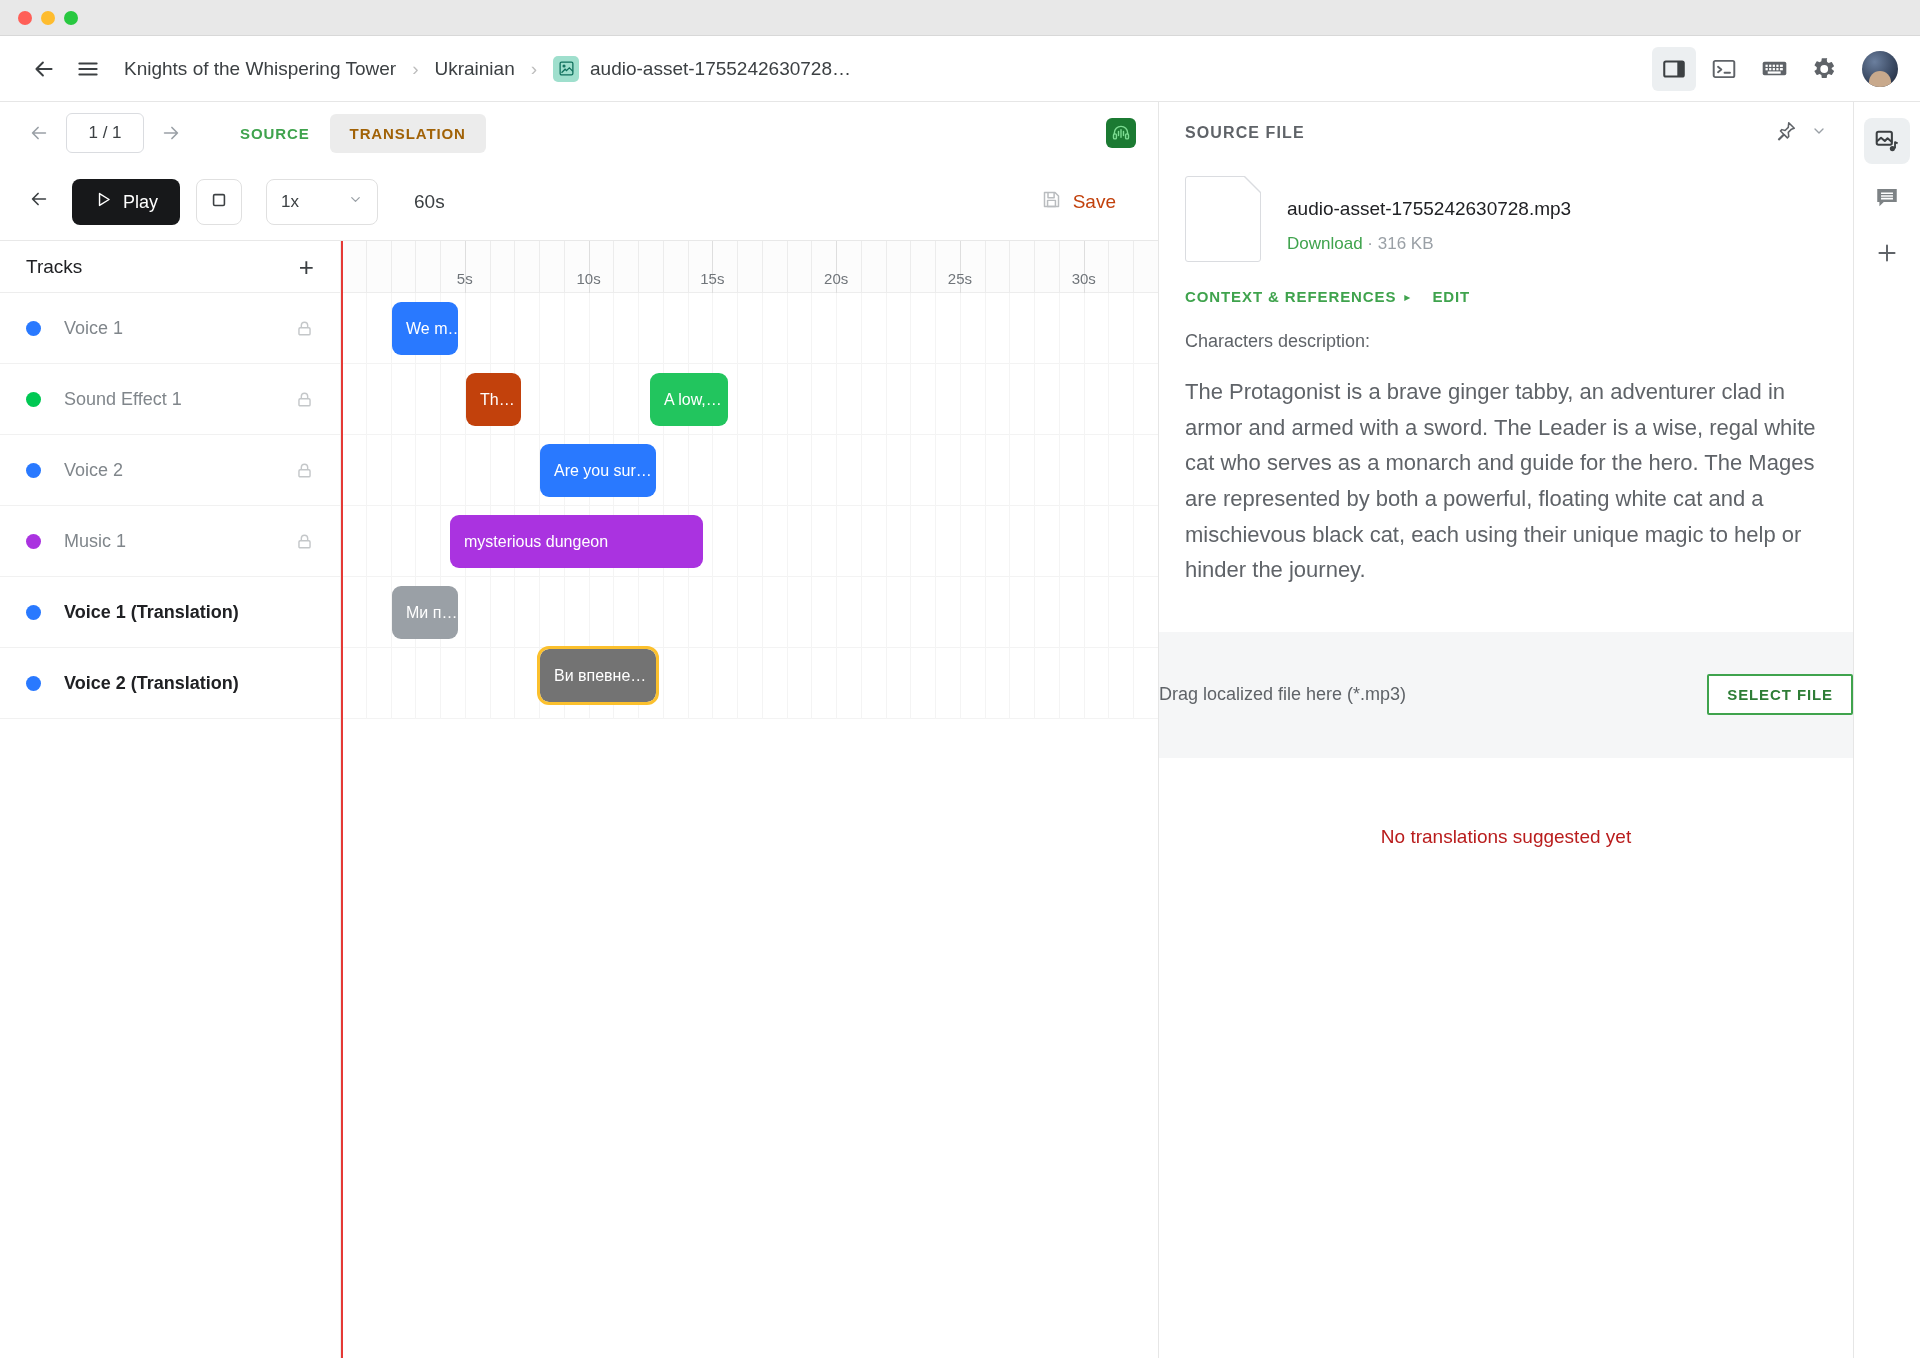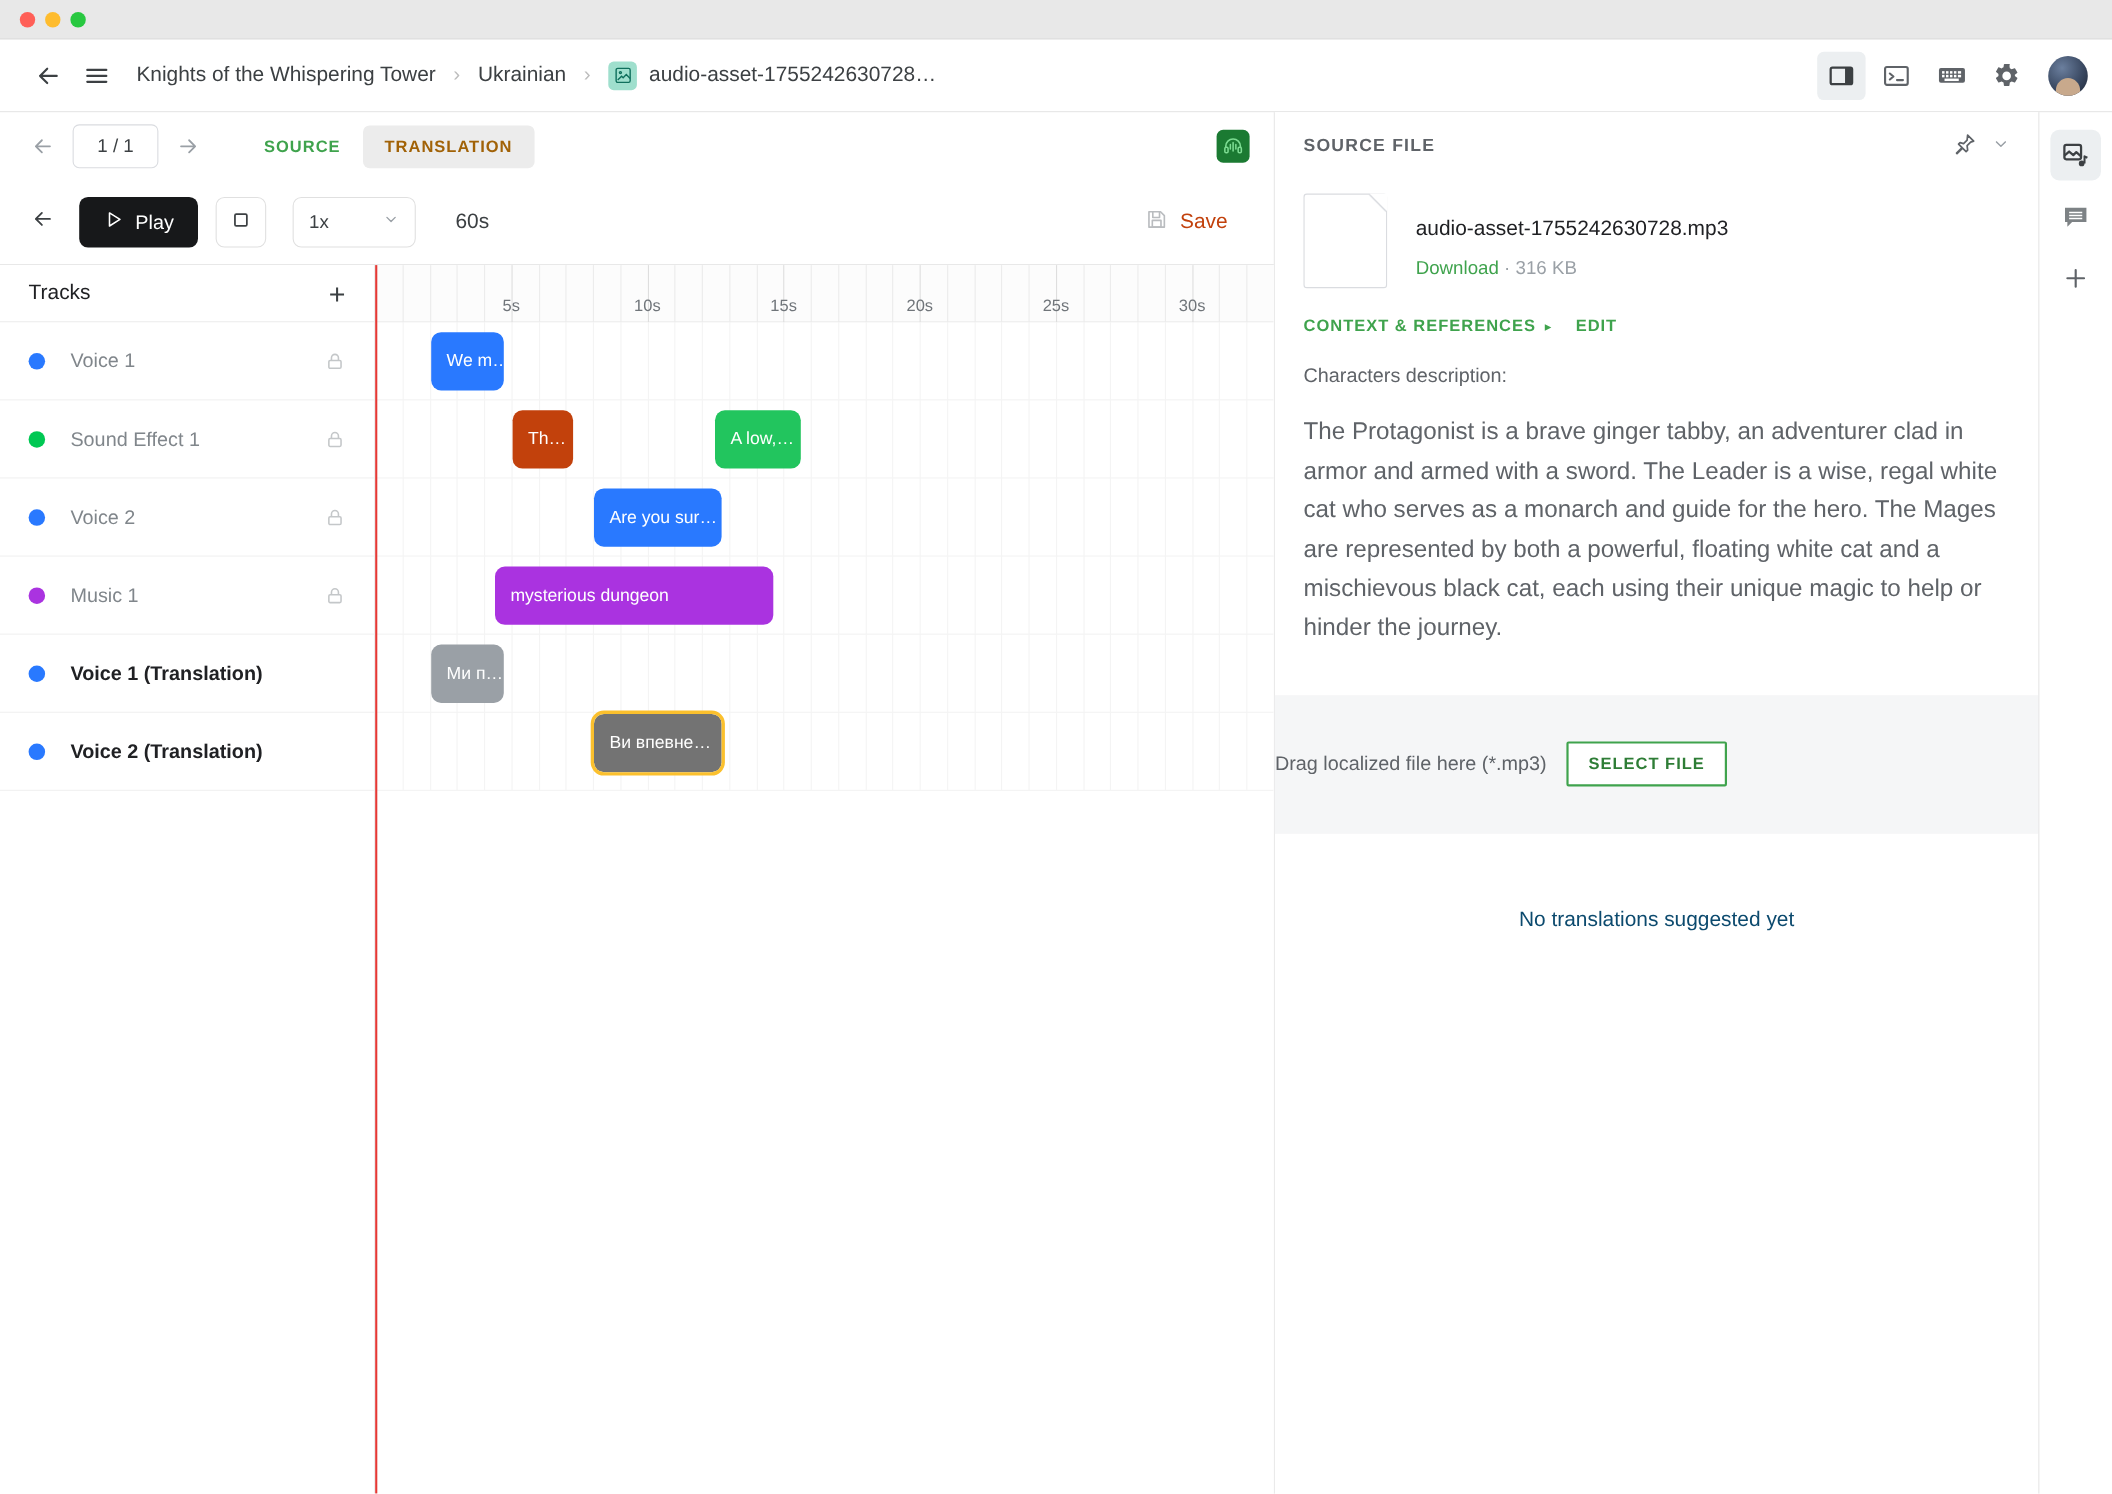--- a/index.html
+++ b/index.html
@@ -182,29 +182,29 @@
   .ctx-row { padding: 26px 26px 0 26px; display: flex; align-items: center; gap: 8px; }
   .ctx-link {
     font-size: 15px; letter-spacing: 0.9px; font-weight: 600; color: #3fa34d; cursor: pointer;
   }
   .ctx-caret { color: #3fa34d; font-size: 12px; }
   .ctx-edit { font-size: 15px; letter-spacing: 0.9px; font-weight: 600; color: #3fa34d; cursor: pointer; margin-left: 14px; }
   .ctx-label { padding: 26px 26px 0 26px; font-size: 18px; color: #5f6368; }
   .ctx-body { padding: 22px 26px 0 26px; font-size: 22px; line-height: 1.62; color: #5f6368; }
   .dropzone {
     margin-top: 44px; background: #f5f6f7; height: 126px;
-    display: flex; align-items: center; justify-content: flex-start; gap: 18px;
+    display: flex; align-items: center; justify-content: space-between; gap: 18px;
   }
   .dz-text { font-size: 18px; color: #5f6368; }
   .dz-btn {
     border: 2px solid #3fa34d; color: #2e7d36; background: #fff;
     padding: 10px 18px; font-size: 15px; font-weight: 700; letter-spacing: 0.9px;
     cursor: pointer; border-radius: 2px;
   }
-  .no-trans { text-align: center; margin-top: 68px; font-size: 19px; color: #0c4a6e; }
+  .no-trans { text-align: center; margin-top: 68px; font-size: 19px; color: #b91c1c; }
 </style>
 </head>
 <body>
 
 <div class="titlebar">
   <div class="dot red"></div>
   <div class="dot yellow"></div>
   <div class="dot green"></div>
 </div>
 

